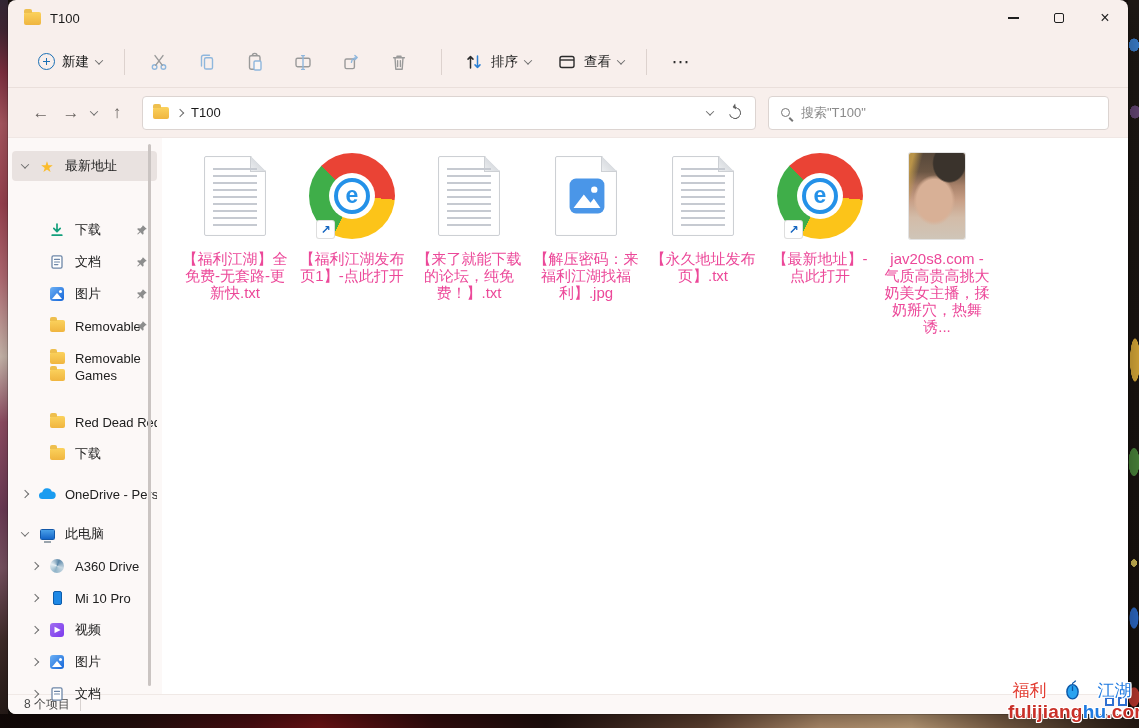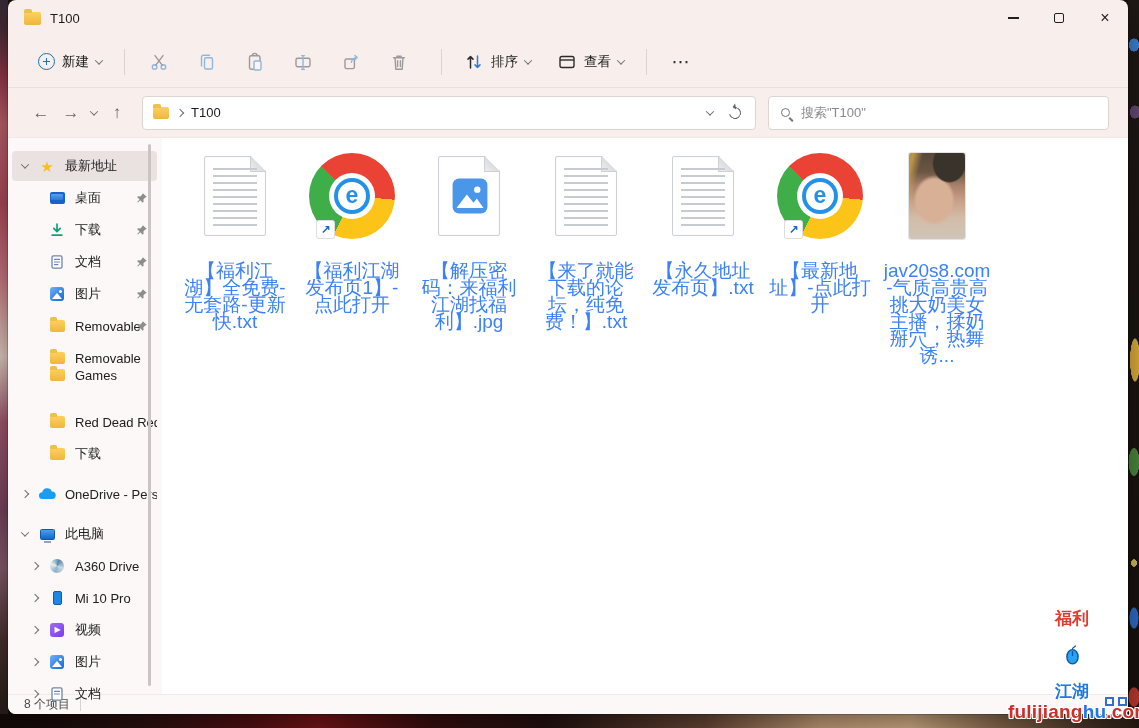--- a/index.html
+++ b/index.html
@@ -91,21 +91,21 @@
   .sphone{width:9px;height:14px;background:#1e88e5;border:1px solid #0d5cab;border-radius:2px;}
   .svid{width:14px;height:14px;border-radius:3px;background:linear-gradient(135deg,#a06ef0,#7c3aed);display:flex;align-items:center;justify-content:center;}
   .svid span{color:#fff;font-size:8px;line-height:1;margin-left:1px;}
   .sscroll{position:absolute;left:140px;top:6px;width:3px;height:542px;background:#cac4c2;border-radius:2px;}
 
   
   .filepane{flex:1;background:#fff;position:relative;}
   .fgrid{display:flex;align-items:flex-start;padding:10px 0 0 17px;}
   .fitem{width:112px;margin-right:5px;display:flex;flex-direction:column;align-items:center;border-radius:4px;}
   .ficon{height:96px;display:flex;align-items:center;justify-content:center;position:relative;}
-  .fname{margin-top:18px;font-size:19px;line-height:17px;color:#3b82f6;text-align:center;width:108px;word-break:break-all;}
+  .fname{margin-top:6px;font-size:15px;line-height:17px;color:#ec4899;text-align:center;width:108px;word-break:break-all;}
   .doc{width:62px;height:80px;background:#fff;border:1px solid #cdd0d4;border-radius:2px;position:relative;
     clip-path:polygon(0 0,calc(100% - 15px) 0,100% 15px,100% 100%,0 100%);box-shadow:inset 0 0 0 1px #fdfdfd;}
   .doc .fold{position:absolute;right:0;top:0;width:15px;height:15px;background:linear-gradient(225deg,#fff 45%,#dadde1 50%,#eceef0 100%);border-left:1px solid #cdd0d4;border-bottom:1px solid #cdd0d4;}
   .doc .lines{position:absolute;left:8px;right:8px;top:9px;bottom:8px;
     background:repeating-linear-gradient(180deg,#c6cad1 0 1.6px,transparent 1.6px 7px);}
   .doc .lines.txt{top:11px;}
   .jpgbadge{position:absolute;left:12px;top:20px;}
   .chrome{width:86px;height:86px;border-radius:50%;position:relative;display:flex;align-items:center;justify-content:center;
     background:conic-gradient(from 315deg,#ea4335 0 140deg,#fcc419 140deg 250deg,#3fae49 250deg 360deg);}
   .cwhite{width:46px;height:46px;background:#fff;border-radius:50%;display:flex;align-items:center;justify-content:center;}
@@ -120,21 +120,21 @@
     linear-gradient(180deg,#57483a 0,#6b5644 22%,#a9826a 38%,#c89f86 55%,#d3bca8 75%,#cfc5b8 100%);}
 
   
   .statusbar{height:20px;background:#fcf8f7;border-top:1px solid #f0e9e6;display:flex;align-items:center;padding-left:16px;gap:10px;font-size:12px;color:#4a4a4a;}
   .sdiv{width:1px;height:13px;background:#d8d2d0;}
 
   
   .bgicons{position:absolute;right:12px;bottom:22px;z-index:3;display:flex;gap:4px;}
   .bgsq{width:9px;height:9px;border:2px solid #2f6fd0;background:rgba(255,255,255,.92);}
   .watermark{position:absolute;right:3px;bottom:5px;width:128px;z-index:4;text-align:center;}
-  .wm-row{display:flex;align-items:center;justify-content:center;gap:18px;font-size:17px;font-weight:700;line-height:1;flex-direction:column;}
+  .wm-row{display:flex;align-items:center;justify-content:center;gap:18px;font-size:17px;font-weight:400;line-height:1;}
   .oln{text-shadow:1px 0 0 #fff,-1px 0 0 #fff,0 1px 0 #fff,0 -1px 0 #fff,1px 1px 0 #fff,-1px -1px 0 #fff,1px -1px 0 #fff,-1px 1px 0 #fff;}
   .wm-red{color:#e23c31;}
   .wm-blue{color:#1f7ae0;}
   .wm-domain{font-size:19px;font-weight:800;letter-spacing:.2px;color:#c93028;margin-top:1px;}
   .wm-domain .hu{color:#1f7ae0;}
 </style>
 </head>
 <body>
 
 <div class="stage">
@@ -257,29 +257,20 @@
 
     <div class="content">
       <div class="sidebar">
         <div class="srow sel" style="top:13px;padding-left:10px">
           <span class="cv down scv"></span>
           <span class="sic">
               <span class="star">★</span>
             </span>
           <span class="slabel">最新地址</span>
         </div>
-        <div class="srow" style="top:45px;padding-left:36px">
-          <span class="sic">
-              <span class="sdesk"></span>
-            </span>
-          <span class="slabel">桌面</span>
-          <svg class="pin" width="12" height="12" viewBox="0 0 16 16">
-              <path d="M9.2 1.6 14.4 6.8 12.3 7.4 9.8 9.9l.4 3.1-1.2 1.2-3.3-3.3-3.2 3.2-.9-.9 3.2-3.2L1.5 6.7l1.2-1.2 3.1.4L8.3 3.4z" fill="#8d8d8d"></path>
-            </svg>
-        </div>
         <div class="srow" style="top:77px;padding-left:36px">
           <span class="sic">
             <svg width="16" height="16" viewBox="0 0 16 16" fill="none">
               <path d="M8 2v7.4M4.8 6.4 8 9.6l3.2-3.2M3.2 13.2h9.6" stroke="#13a07c" stroke-width="1.7" stroke-linecap="round" stroke-linejoin="round"></path>
             </svg>
           </span>
           <span class="slabel">下载</span>
           <svg class="pin" width="12" height="12" viewBox="0 0 16 16">
               <path d="M9.2 1.6 14.4 6.8 12.3 7.4 9.8 9.9l.4 3.1-1.2 1.2-3.3-3.3-3.2 3.2-.9-.9 3.2-3.2L1.5 6.7l1.2-1.2 3.1.4L8.3 3.4z" fill="#8d8d8d"></path>
             </svg>
@@ -417,44 +408,44 @@
                     <div class="ering">
                       <span>e</span>
                     </div>
                   </div>
                 </div>
               <div class="scb">
                   <span>↗</span>
                 </div>
             </div>
             <div class="fname">【福利江湖发布页1】-点此打开</div>
+          </div>
+
+          <div class="fitem">
+            <div class="ficon">
+              <div class="doc">
+                  <div class="fold"></div>
+                  <div class="lines txt"></div>
+                </div>
+            </div>
+            <div class="fname">【来了就能下载的论坛，纯免费！】.txt</div>
           </div>
 
           <div class="fitem">
             <div class="ficon">
               <div class="doc jpg">
                   <div class="fold"></div>
                 <svg class="jpgbadge" width="38" height="38" viewBox="0 0 24 24">
                   <rect x="1" y="1" width="22" height="22" rx="4" fill="#4a96e8"></rect>
                   <circle cx="16.6" cy="8" r="2" fill="#fff"></circle>
                   <path d="M3.5 19.5 10 11l4.2 5.2 2.1-2.6 4.2 5.9z" fill="#fff"></path>
                 </svg>
               </div>
             </div>
             <div class="fname">【解压密码：来福利江湖找福利】.jpg</div>
-          </div>
-
-          <div class="fitem">
-            <div class="ficon">
-              <div class="doc">
-                  <div class="fold"></div>
-                  <div class="lines txt"></div>
-                </div>
-            </div>
-            <div class="fname">【来了就能下载的论坛，纯免费！】.txt</div>
           </div>
 
           <div class="fitem">
             <div class="ficon">
               <div class="doc">
                   <div class="fold"></div>
                   <div class="lines txt"></div>
                 </div>
             </div>
             <div class="fname">【永久地址发布页】.txt</div>

